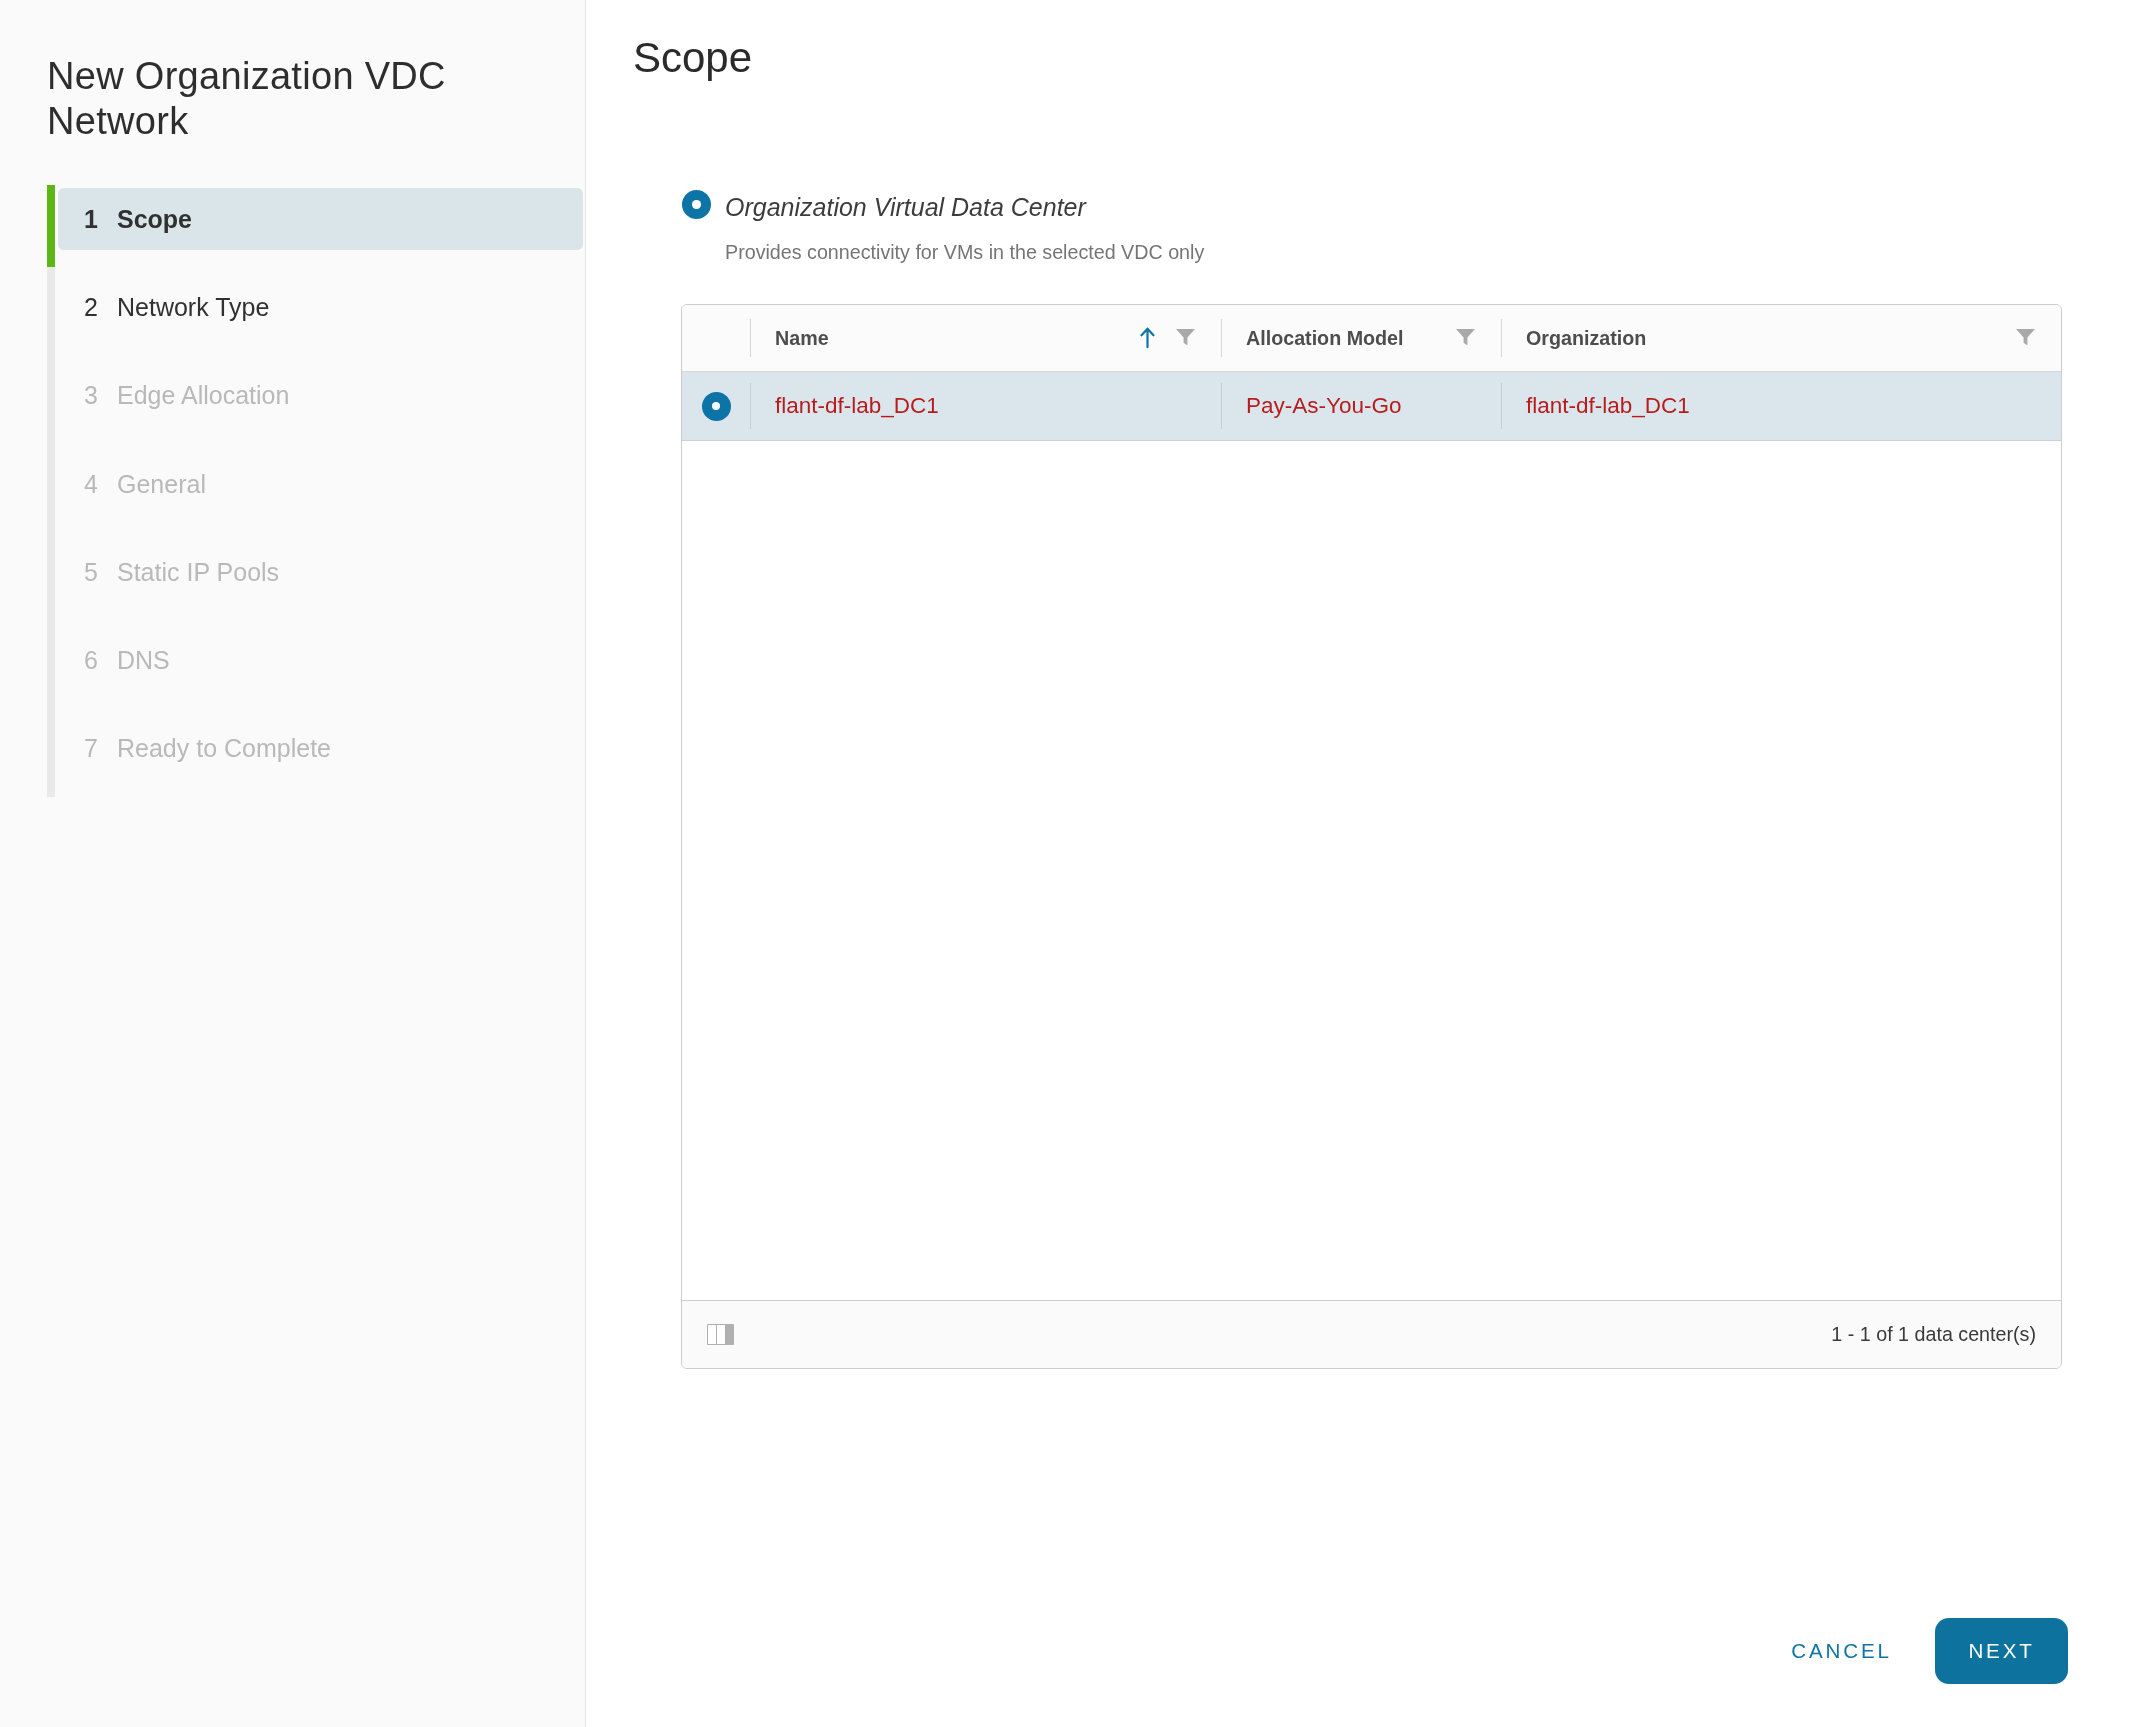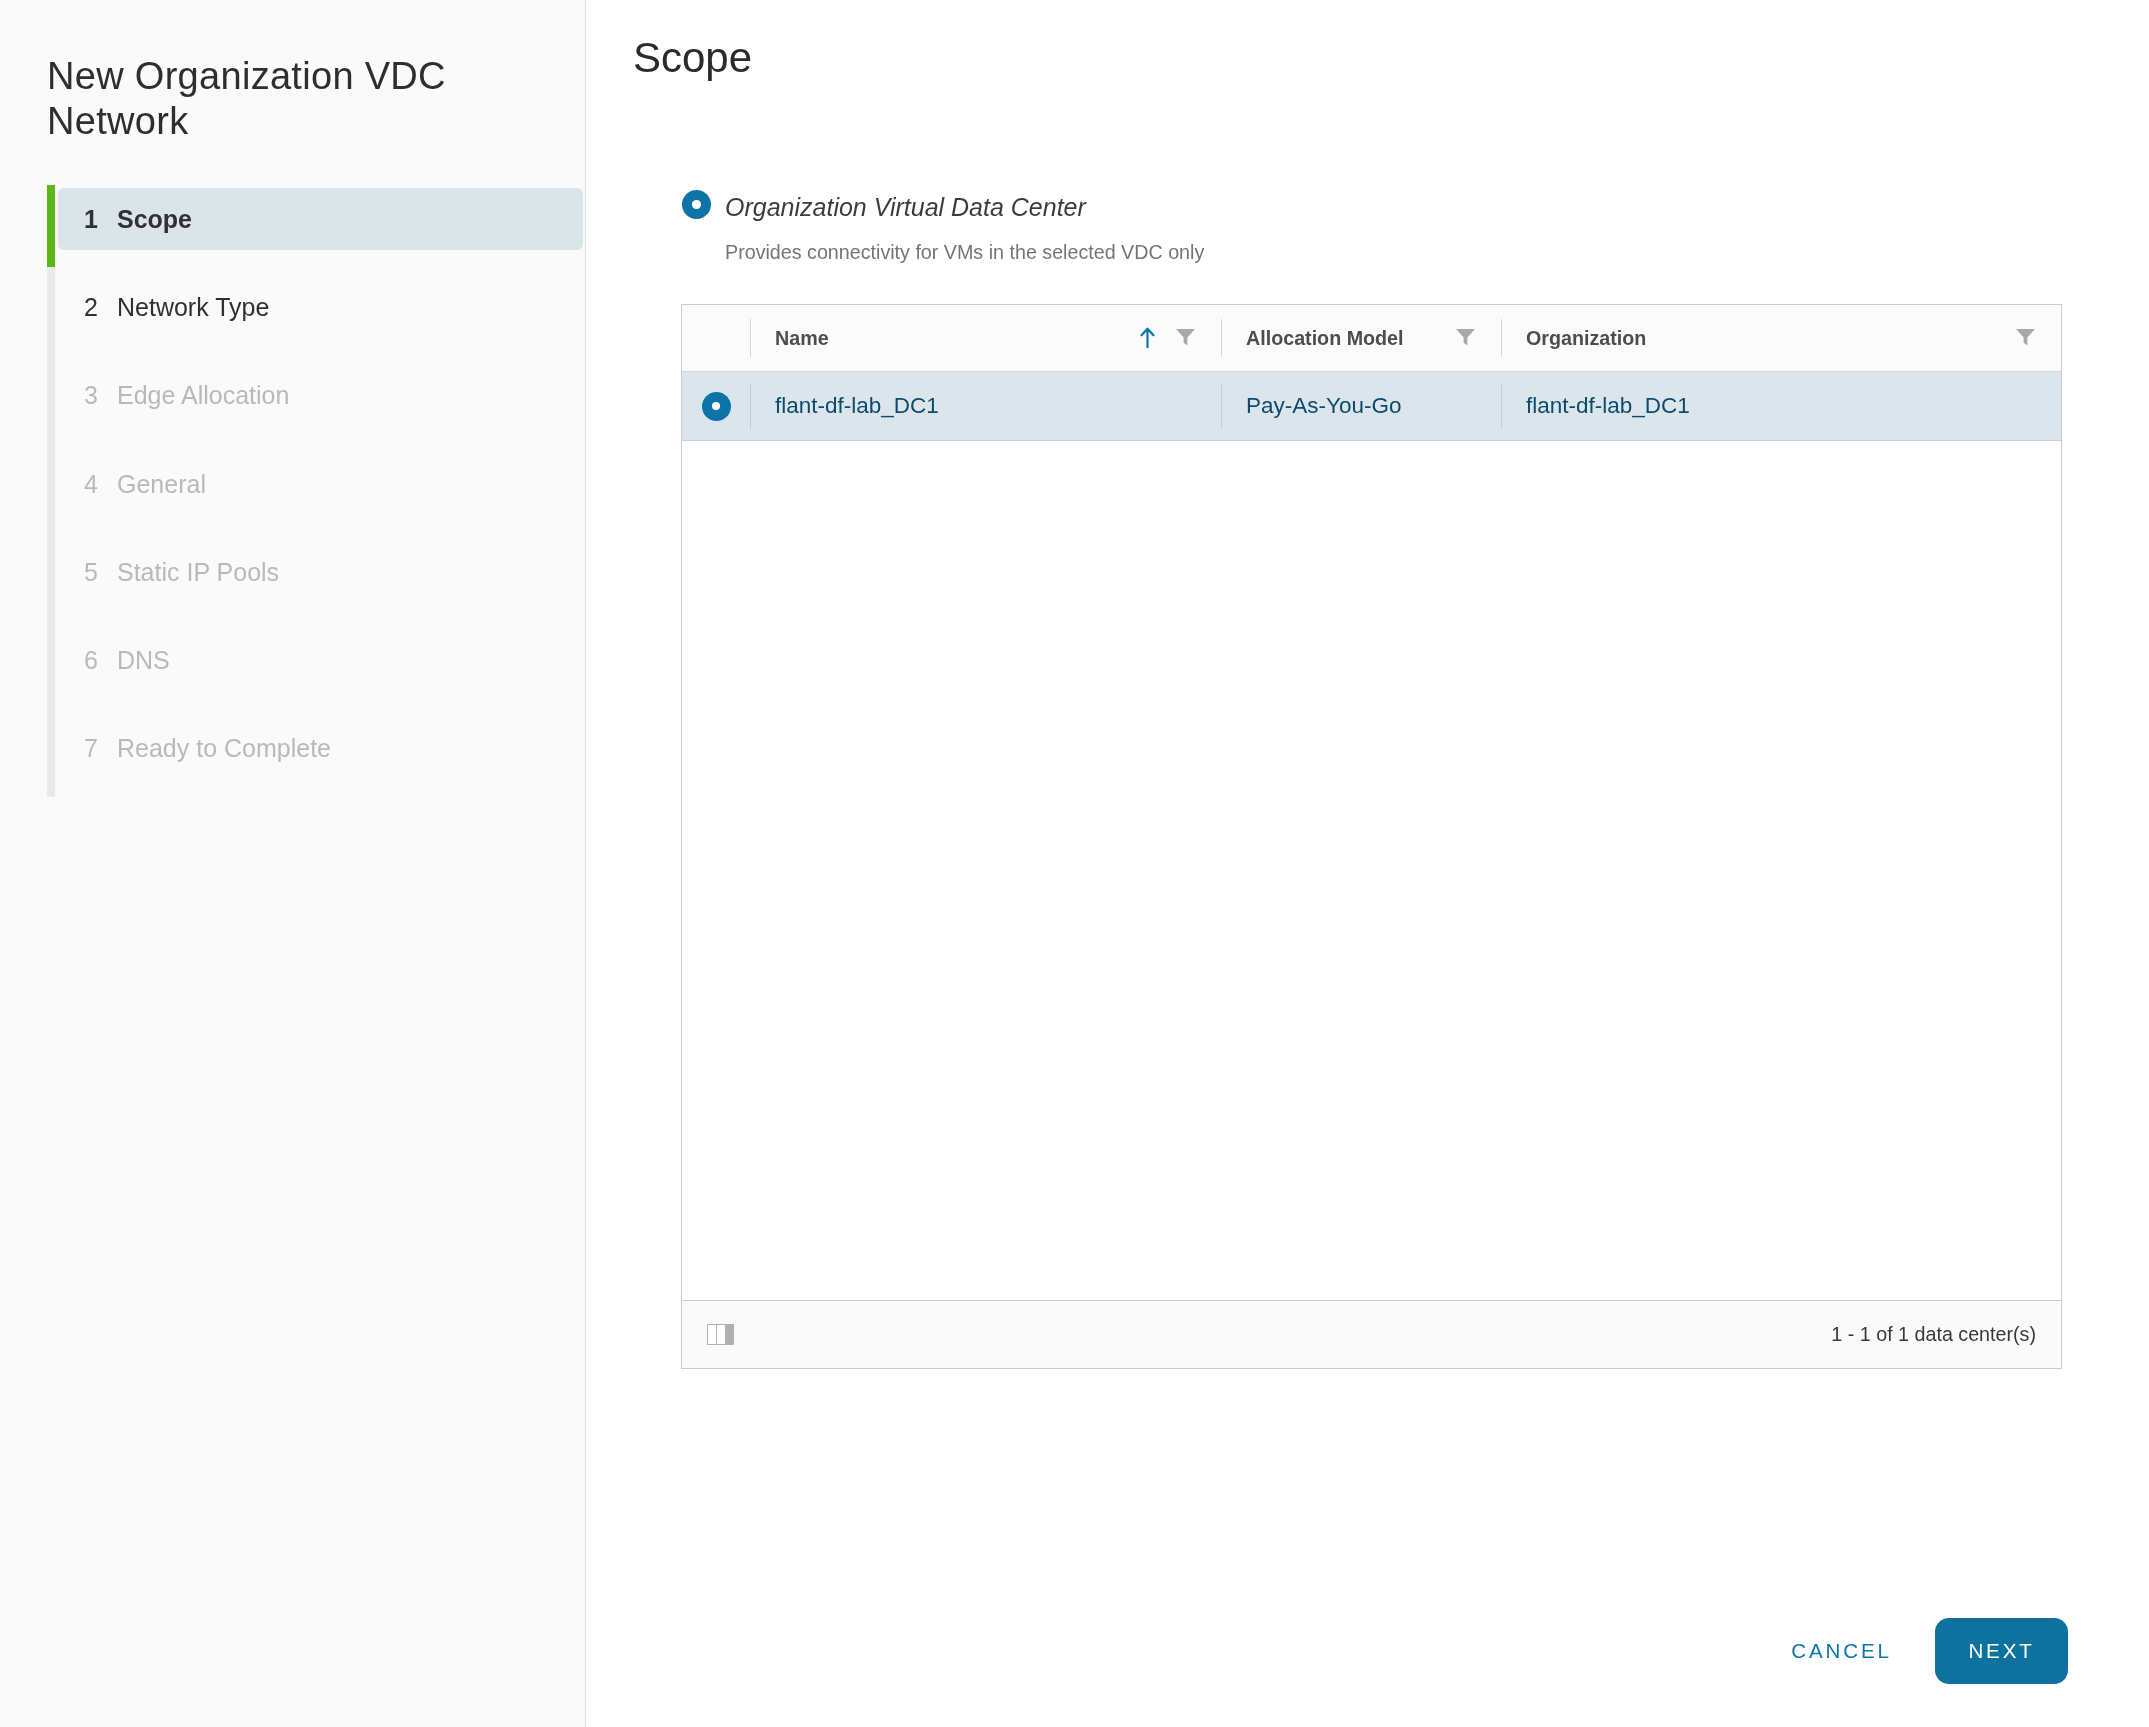--- a/index.html
+++ b/index.html
@@ -66,21 +66,21 @@
   }
   .option-desc {
     position: absolute; left: 725px; top: 241px;
     font-size: 19.7px; color: #757575;
   }
 
   
   .grid {
     position: absolute; left: 681px; top: 304px;
     width: 1381px; height: 1065px;
-    border: 0.9px solid #cccccc; border-radius: 0;
+    border: 0.9px solid #cccccc; border-radius: 6px;
     background: #ffffff;
     display: flex; flex-direction: column; overflow: hidden; text-align: right;
   }
   .thead {
     display: flex; height: 67px; background: #fbfbfb;
     border-bottom: 0.9px solid #d7d7d7; flex: 0 0 auto;
   }
   .th {
     display: flex; align-items: center; position: relative;
     font-size: 19.7px; font-weight: 700; color: #4d4d4d;
@@ -97,21 +97,21 @@
   .th .spacer { flex: 1 1 auto; }
   .sort-icon { margin-right: 19px; display: inline-flex; }
   .filter-icon { display: inline-flex; cursor: pointer; }
 
   .tr {
     display: flex; height: 69px; background: #dbe6ec;
     border-bottom: 0.9px solid #c9d2d7; flex: 0 0 auto; cursor: pointer;
   }
   .td {
     display: flex; align-items: center; position: relative;
-    font-size: 22.5px; color: #0c4a6e; padding: 0 25px;
+    font-size: 22.5px; color: #b91c1c; padding: 0 25px;
   }
   .td.sep::before { background: #c3cdd3; top: 11.2px; bottom: 11.2px; }
   .tbody-empty { flex: 1 1 auto; background: #ffffff; }
 
   .tfoot {
     height: 68px; flex: 0 0 auto; background: #fafafa;
     border-top: 0.9px solid #cccccc;
     display: flex; align-items: center; padding: 17px 25px;
   }
   .col-picker {

